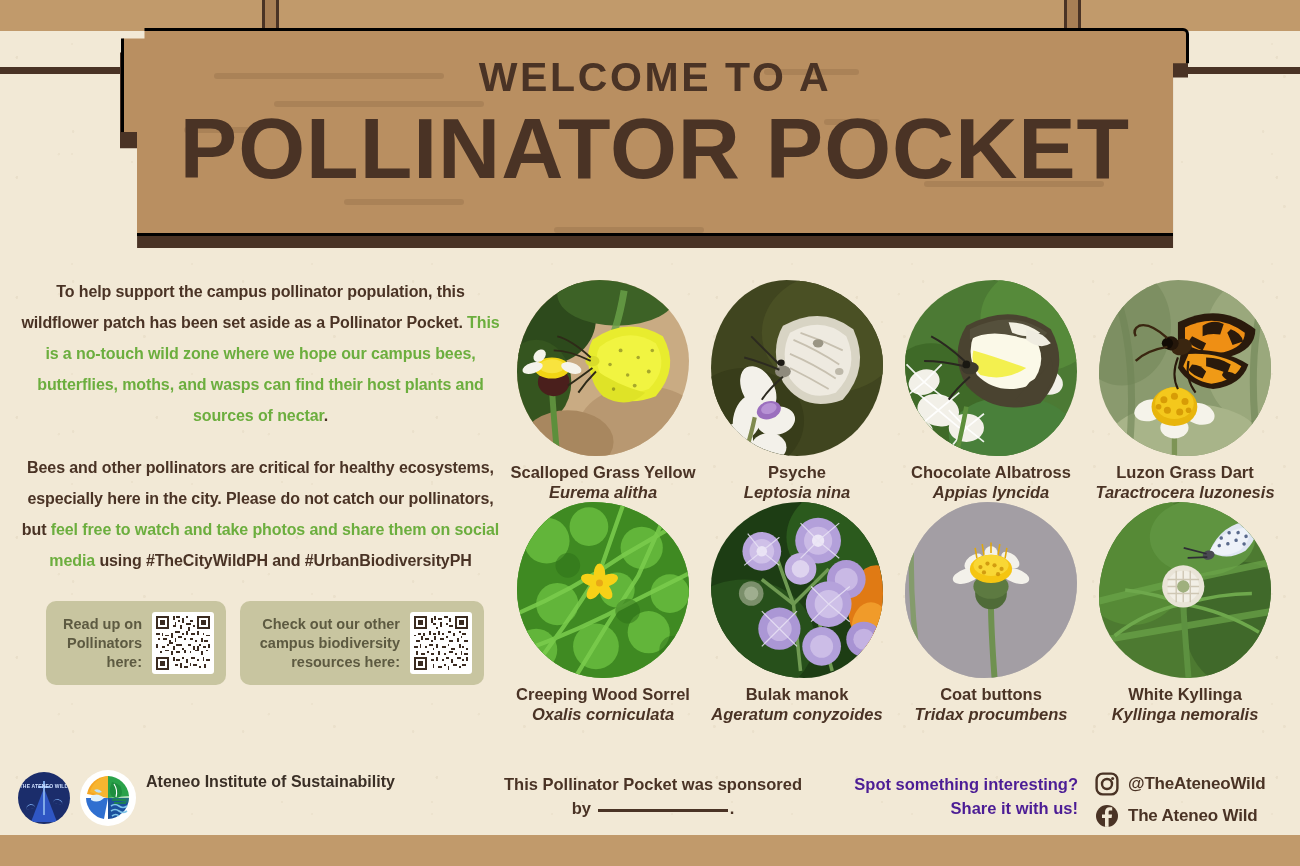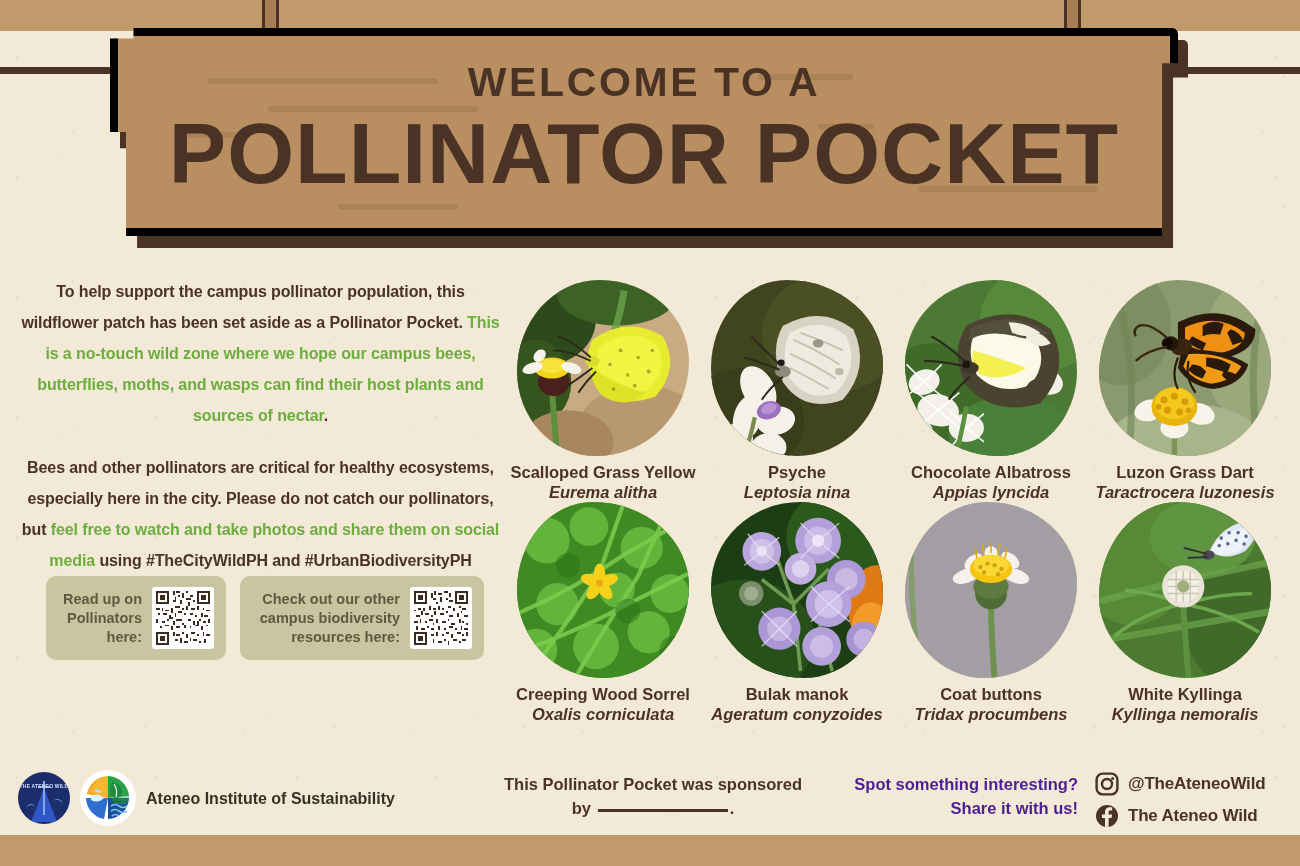--- a/index.html
+++ b/index.html
@@ -40,23 +40,23 @@
 
   
   .sign-wrap { position:absolute; left:110px; top:28px; width:1085px; height:220px; z-index:4; }
   .sign-shadow {
     position:absolute; left:10px; top:12px; width:1068px; height:208px;
     background:#4a3325;
     clip-path: polygon(2.1% 0%, 100% 0%, 100% 18%, 98.6% 18%, 98.6% 100%, 1.6% 100%, 1.6% 52%, 0% 52%, 0% 6%, 2.1% 6%);
     border-radius:5px;
   }
   .sign {
-    position:absolute; left:0; top:0; width:1068px; height:208px;
+    position:absolute; left:11px; top:0; width:1068px; height:208px;
     background:#b98f61;
-    border:8px solid #000000;
+    border:3px solid #000000;
     border-radius:6px;
     clip-path: polygon(2.2% 0%, 100% 0%, 100% 17%, 98.5% 17%, 98.5% 100%, 1.5% 100%, 1.5% 50%, 0% 50%, 0% 5%, 2.2% 5%);
     overflow:hidden;
   }
   .grain { position:absolute; background:rgba(120,88,55,.22); border-radius:3px; height:6px; }
   .g1 { left:90px;  top:42px;  width:230px; }
   .g2 { left:150px; top:70px;  width:210px; }
   .g3 { left:60px;  top:96px;  width:70px;  }
   .g4 { left:640px; top:38px;  width:95px;  }
   .g5 { left:700px; top:88px;  width:56px;  }
@@ -78,32 +78,32 @@
   
   .left-col { position:absolute; left:18px; top:276px; width:485px; z-index:5; }
   .para {
     text-align:center;
     font-size:16px; line-height:31px; font-weight:bold;
     color:#4a3325; letter-spacing:-.1px;
   }
   .para + .para { margin-top:21px; }
   .green { color:#6cae3e; }
 
-  .qr-row { display:flex; gap:14px; padding-left:28px; }
+  .qr-row { display:flex; gap:14px; margin-top:25px; padding-left:28px; }
   .qr-box { background:#c8c5a0; border-radius:10px; display:flex; align-items:center;
             gap:10px; padding:11px 12px; }
   .qr-box.b1 { width:180px; }
   .qr-box.b2 { width:244px; }
   .qr-label { flex:1; text-align:right; font-size:14.5px; line-height:19px;
               font-weight:bold; color:#5d5a41; }
   .qr-img { width:62px; height:62px; background:#fff; border-radius:3px; padding:4px; flex:0 0 auto; }
   .qr-img svg { display:block; width:100%; height:100%; }
 
   
-  .footer-logos { position:absolute; left:18px; top:772px; display:flex; align-items:center; gap:12px; z-index:6; }
+  .footer-logos { position:absolute; left:18px; top:772px; display:flex; align-items:flex-start; gap:12px; z-index:6; }
   .logo-wild { width:52px; height:52px; border-radius:50%; background:#1b2d6b; position:relative; overflow:hidden; }
   .logo-wild .lw-tri { position:absolute; left:50%; top:16px; transform:translateX(-50%);
         width:0; height:0; border-left:13px solid transparent; border-right:13px solid transparent;
         border-bottom:34px solid #2f56c4; }
   .logo-wild .lw-mast { position:absolute; left:50%; top:9px; margin-left:-1px; width:2px; height:34px; background:#7fa9e8; }
   .logo-wild .lw-cross { position:absolute; left:50%; top:14px; margin-left:-6px; width:12px; height:2px; background:#7fa9e8; }
   .logo-wild .lw-txt { position:absolute; left:0; top:12px; width:100%; text-align:center;
         font-size:5px; font-weight:bold; color:#cfe0ff; line-height:5.6px; letter-spacing:.2px; }
   .logo-wild .lw-bird1 { position:absolute; left:8px; top:32px; width:9px; height:5px;
         border-top:1.6px solid #6f9de0; border-radius:50%/100% 100% 0 0; transform:rotate(-12deg); }

